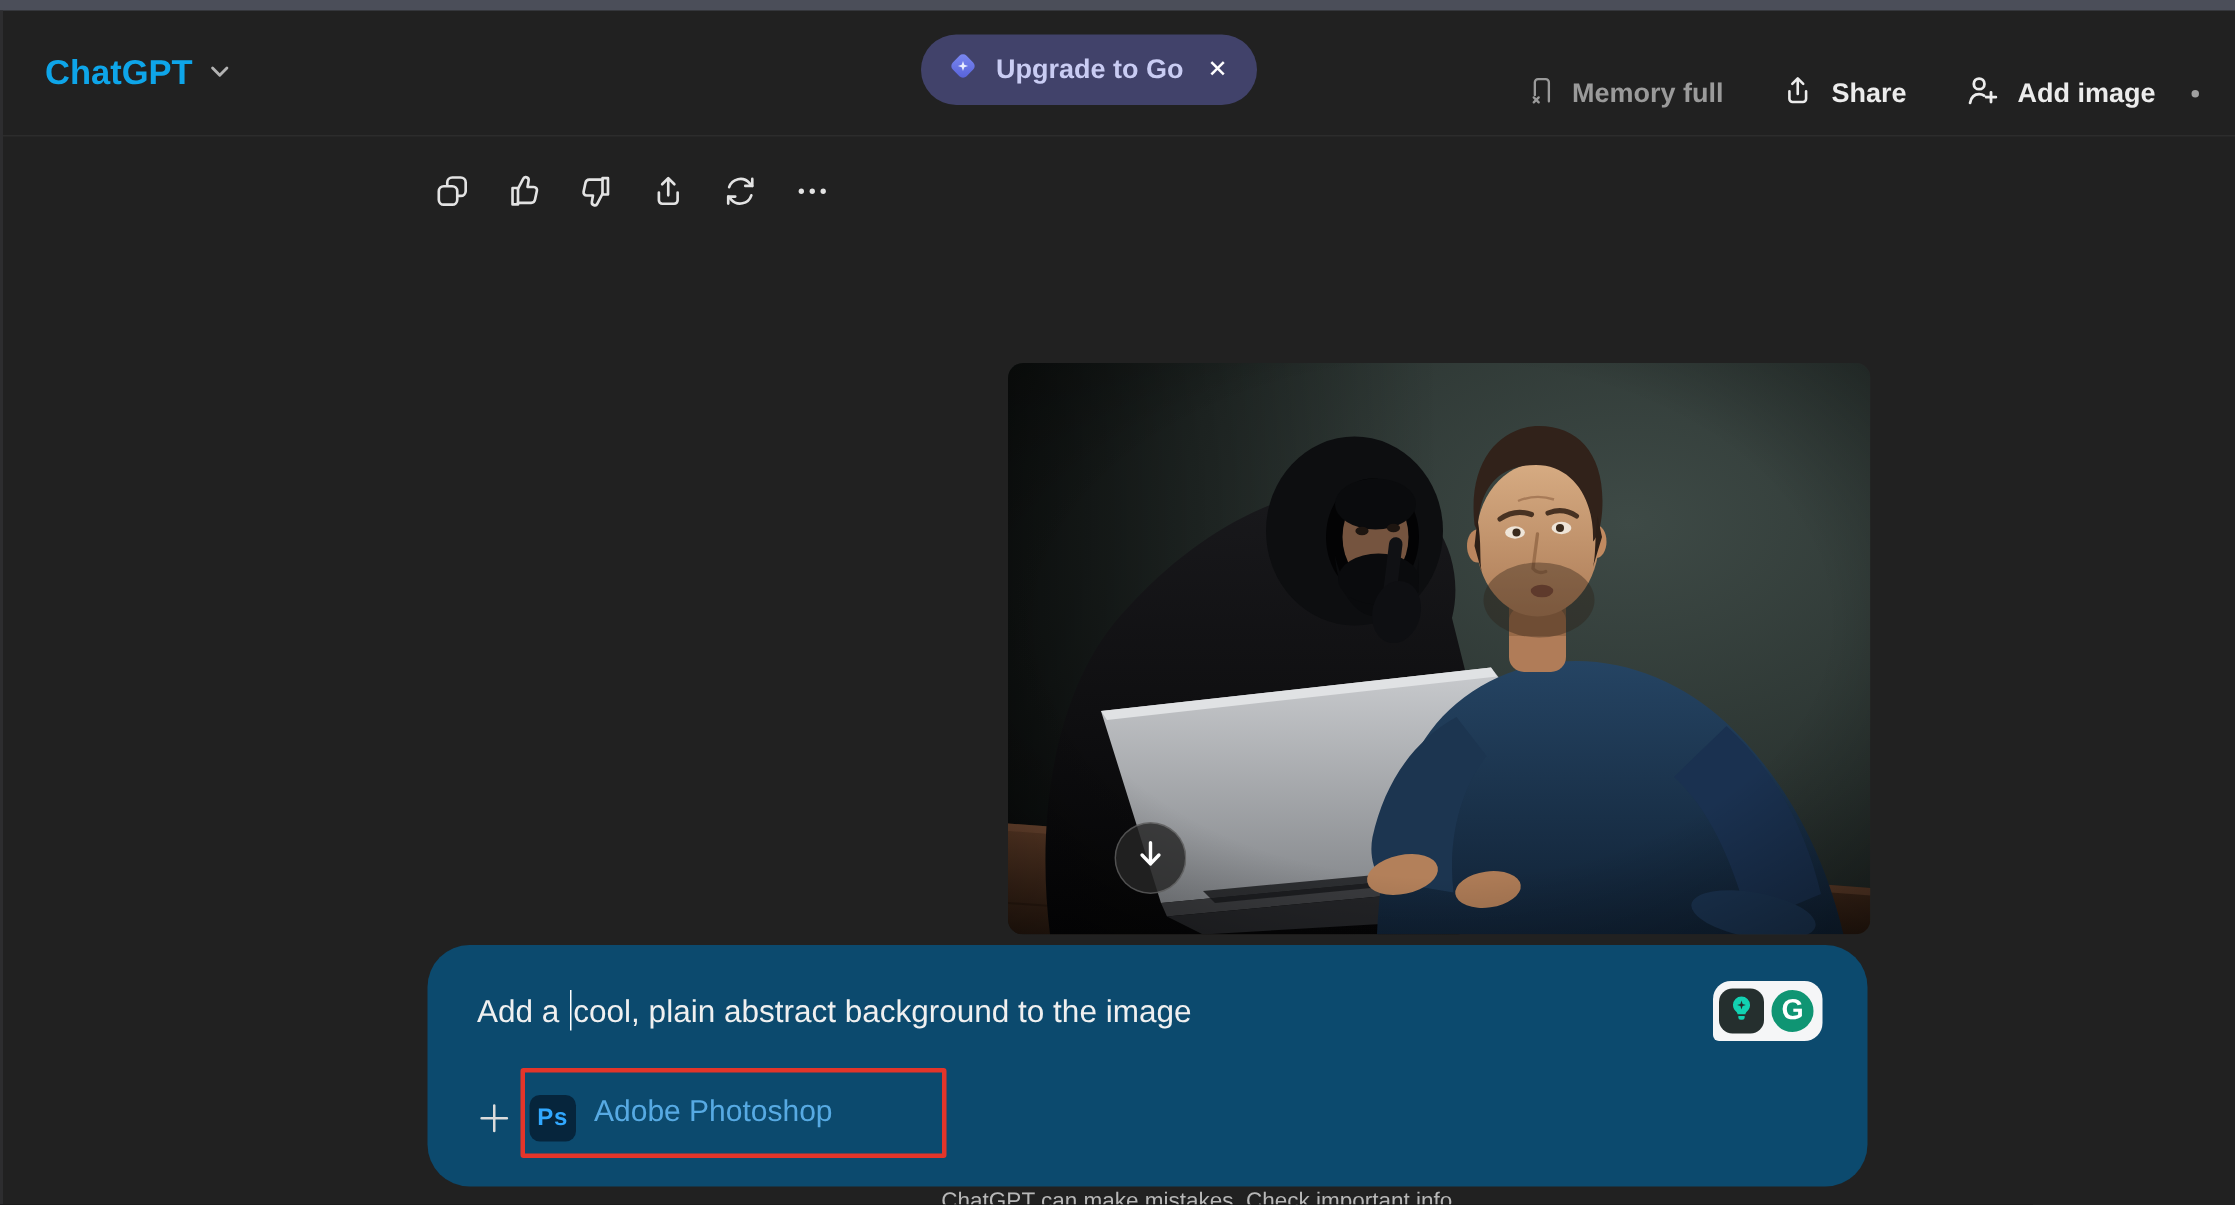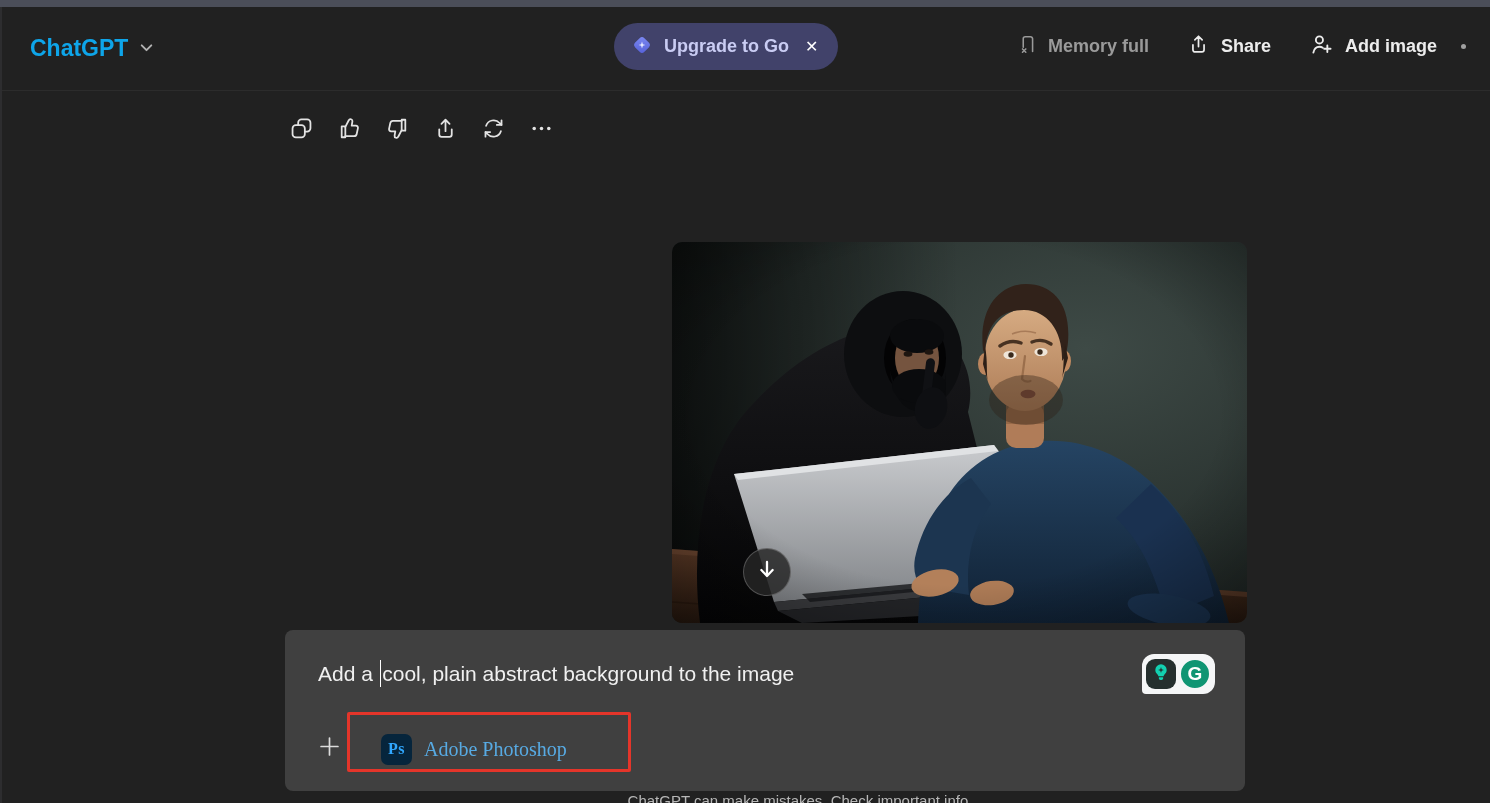--- a/index.html
+++ b/index.html
@@ -15,58 +15,58 @@
 
   
   .header { position:absolute; left:2px; top:7px; width:1488px; height:84px;
             border-bottom:1px solid rgba(255,255,255,0.05); }
   .app-title { position:absolute; left:28px; top:28px; display:flex; align-items:center; gap:10px;
                color:#0ea5e9; font-size:23px; font-weight:600; cursor:pointer; }
   .upgrade-pill { position:absolute; left:612px; top:16px; height:47px; padding:0 20px 0 16px;
                   display:flex; align-items:center; gap:10px; background:#41426a; border-radius:24px; }
   .upgrade-pill .label { color:#c9ccf3; font-size:18px; font-weight:600; }
   .upgrade-close { color:#ffffff; font-size:16px; margin-left:6px; cursor:pointer; line-height:1; }
-  .hdr-right { position:absolute; right:24px; top:16px; height:47px; display:flex; align-items:center; gap:38px; }
+  .hdr-right { position:absolute; right:24px; top:32px; height:47px; display:flex; align-items:center; gap:38px; }
   .hdr-item { display:flex; align-items:center; gap:9px; font-size:18px; font-weight:600; cursor:pointer; }
   .hdr-item.dim { color:#9a9a9a; }
   .hdr-item.lit { color:#ececec;gap:11px; }
   .hdr-dot { width:5px; height:5px; border-radius:50%; background:#a0a0a0; margin-left:-14px; }
 
   
   .msg-toolbar { position:absolute; left:284px; top:113px; display:flex; gap:14px; }
   .tb-btn { width:34px; height:34px; display:flex; align-items:center; justify-content:center;
             border-radius:8px; cursor:pointer; }
 
   
   .attachment { position:absolute; left:672px; top:242px; width:575px; height:381px;
                 border-radius:10px; overflow:hidden; cursor:pointer; }
   .attachment svg.photo { display:block; width:575px; height:381px; }
   .download-btn { position:absolute; left:71px; top:306px; width:48px; height:48px; border-radius:50%;
                   background:rgba(38,38,38,0.82); border:1px solid rgba(255,255,255,0.22);
                   display:flex; align-items:center; justify-content:center; cursor:pointer; }
 
   
   .composer { position:absolute; left:285px; top:630px; width:960px; height:161px;
-              background:#404040; border-radius:8px; }
+              background:#0c4a6e; border-radius:28px; }
   .composer-textrow { position:absolute; left:33px; top:30px; right:110px;
                       color:#f0f0f0; font-size:21px; white-space:nowrap; }
   .caret { display:inline-block; width:1.5px; height:27px; background:#ffffff;
            vertical-align:-6px; margin:0 1px; }
   .grammarly { position:absolute; right:30px; top:24px; height:40px; padding:4px;
                background:#f5f6f7; border-radius:12px 12px 12px 4px;
                display:flex; align-items:center; gap:3px; cursor:pointer; }
   .gr-bulb { width:30px; height:30px; border-radius:9px; background:#252f2e;
              display:flex; align-items:center; justify-content:center; }
   .gr-g { width:32px; height:32px; border-radius:50%; background:#0f9573; border:2px solid #f5f6f7;
           color:#ffffff; font-weight:700; font-size:19px; display:flex; align-items:center; justify-content:center; }
   .composer-controls { position:absolute; left:0; right:0; top:88px; height:62px; }
   .plus-btn { position:absolute; left:16px; top:2px; width:56px; height:56px; border-radius:50%;
               display:flex; align-items:center; justify-content:center; cursor:pointer; }
-  .ps-chip { position:absolute; left:96px; top:12px; height:38px; display:flex; align-items:center;
-             gap:12px; cursor:pointer;font-family:Liberation Serif, serif; }
+  .ps-chip { position:absolute; left:68px; top:12px; height:38px; display:flex; align-items:flex-start;
+             gap:12px; cursor:pointer; }
   .ps-icon { width:31px; height:31px; border-radius:7px; background:#06253c;
              display:flex; align-items:center; justify-content:center;
              color:#31a8ff; font-size:16px; font-weight:700; letter-spacing:0.5px; }
   .ps-label { color:#57aae3; font-size:20px; }
   .annotation-rect { position:absolute; left:62px; top:82px; width:284px; height:60px;
                      border:3px solid #e4352a; border-radius:2px; pointer-events:none; }
 
   .footer-disclaimer { position:absolute; left:800px; top:792px; transform:translateX(-50%);
                        color:#b8b8b8; font-size:15px; white-space:nowrap; }
 

